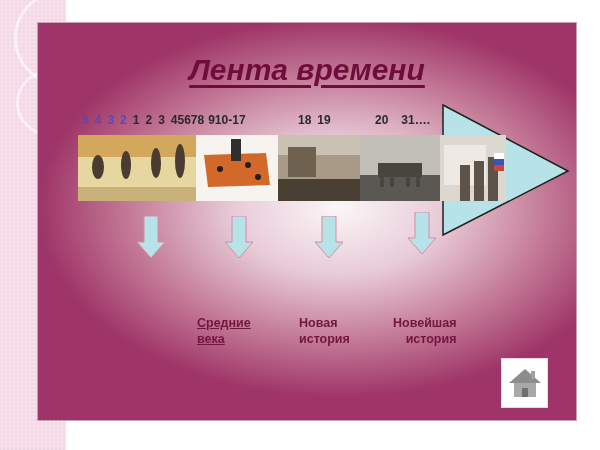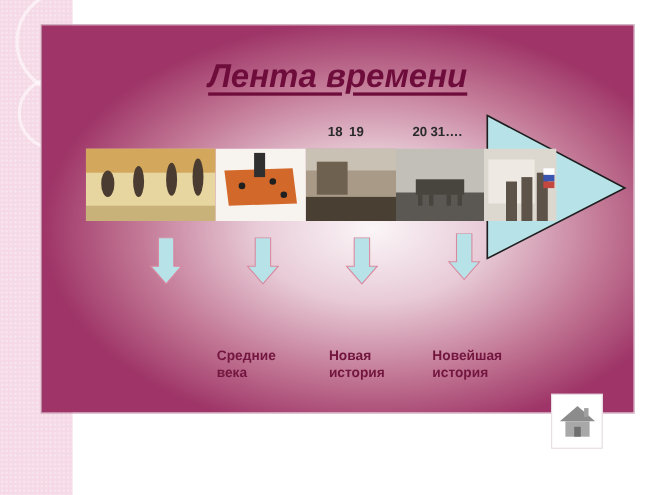--- a/index.html
+++ b/index.html
@@ -1,20 +1,20 @@
 <!DOCTYPE html>
 <html><head>
 <meta charset="utf-8">
 <style>
   html,body{margin:0;padding:0;}
   body{width:600px;height:450px;position:relative;overflow:hidden;background:#ffffff;font-family:"Liberation Sans",sans-serif;}
   .side-strip{position:absolute;left:0;top:0;width:66px;height:450px;background:#f5d9e6;
     background-image:radial-gradient(circle, rgba(255,255,255,.35) 1px, transparent 1.2px);background-size:4px 4px;}
   .deco-ring{position:absolute;border:3px solid rgba(255,255,255,.55);border-radius:50%;}
-  .slide{position:absolute;left:38px;top:23px;width:538px;height:352px;
+  .slide{position:absolute;left:38px;top:23px;width:538px;height:397px;
     background:radial-gradient(ellipse 300px 190px at 300px 185px,#fbf6f8 0%,#e8cbd7 35%,#c37996 70%,#9e3467 100%);
     box-shadow:0 0 0 1px #c7a0b2;}
   .title{position:absolute;left:0;width:100%;top:30px;text-align:center;font-size:30px;font-weight:bold;font-style:italic;color:#6e0d3b;text-decoration:underline;text-decoration-thickness:3px;text-underline-offset:5px;}
   .years{position:absolute;top:90px;font-size:12px;font-weight:bold;color:#2a2a2a;white-space:nowrap;}
   .years span{margin-right:6px;}
   .years .bc{color:#5a48b8;}
   .strip{position:absolute;left:40px;top:112px;height:66px;display:flex;}
   .pic{height:66px;}
   .arrow{position:absolute;left:0;top:0;}
   .down{position:absolute;top:193px;}
@@ -25,25 +25,28 @@
 <body>
 
 <div class="side-strip">
   <div class="deco-ring" style="left:14px;top:-10px;width:90px;height:90px;"></div>
   <div class="deco-ring" style="left:16px;top:70px;width:60px;height:60px;"></div>
 </div>
 
 <div class="slide">
   <div class="title">Лента времени</div>
 
+  <div class="years" style="left:44px;">
+    <span class="bc">5</span><span class="bc">4</span><span class="bc">3</span><span class="bc">2</span><span>1</span><span>2</span><span>3</span><span style="margin-right:4px;">45678</span><span>910-17</span>
+  </div>
   <div class="years" style="left:260px;">
     <span>18</span><span>19</span>
   </div>
   <div class="years" style="left:337px;">
-    <span style="margin-right:3px;text-align:center;">20</span><span>31….</span>
+    <span style="margin-right:13px;text-align:center;">20</span><span>31….</span>
   </div>
 
   <svg class="arrow" width="538" height="404" viewBox="0 0 538 404">
     <polygon points="405,82 530,148 405,212" fill="#b7e3e8" stroke="#1f1f1f" stroke-width="1.5"></polygon>
   </svg>
 
   <div class="strip">
     <svg class="pic" width="118" height="66" viewBox="0 0 118 66">
       <rect width="118" height="66" fill="#e8d6a0"></rect>
         <rect width="118" height="22" fill="#d3a75c"></rect>
@@ -100,29 +103,29 @@
   <svg class="down" style="left:186px;" width="30" height="44" viewBox="0 0 30 44">
       <path d="M8 0 H22 V26 H29 L15 42 L1 26 H8 Z" fill="#b7e3e8" stroke="#d98aa0" stroke-width="1"></path>
     </svg>
   <svg class="down" style="left:276px;" width="30" height="44" viewBox="0 0 30 44">
       <path d="M8 0 H22 V26 H29 L15 42 L1 26 H8 Z" fill="#b7e3e8" stroke="#d98aa0" stroke-width="1"></path>
     </svg>
   <svg class="down" style="left:369px;top:189px;" width="30" height="44" viewBox="0 0 30 44">
       <path d="M8 0 H22 V26 H29 L15 42 L1 26 H8 Z" fill="#b7e3e8" stroke="#d98aa0" stroke-width="1"></path>
     </svg>
 
-  <div class="label" style="left:159px;top:292px;">
+  <div class="label" style="left:159px;top:292px;text-decoration:underline;">
       <div>Средние</div>
       <div>века</div>
     </div>
   <div class="label" style="left:261px;top:292px;">
       <div>Новая</div>
       <div>история</div>
     </div>
-  <div class="label" style="left:355px;top:292px;">
+  <div class="label" style="left:355px;top:292px;text-align:right;">
       <div>Новейшая</div>
       <div>история</div>
     </div>
 
   <div class="home">
     <svg width="34" height="32" viewBox="0 0 34 32">
       <polygon points="17,2 33,16 1,16" fill="#8c8c8c"></polygon>
         <rect x="23" y="4" width="4" height="8" fill="#a0a0a0"></rect>
         <rect x="6" y="16" width="22" height="14" fill="#a8a8a8"></rect>
         <rect x="14" y="21" width="6" height="9" fill="#6f6f6f"></rect>

